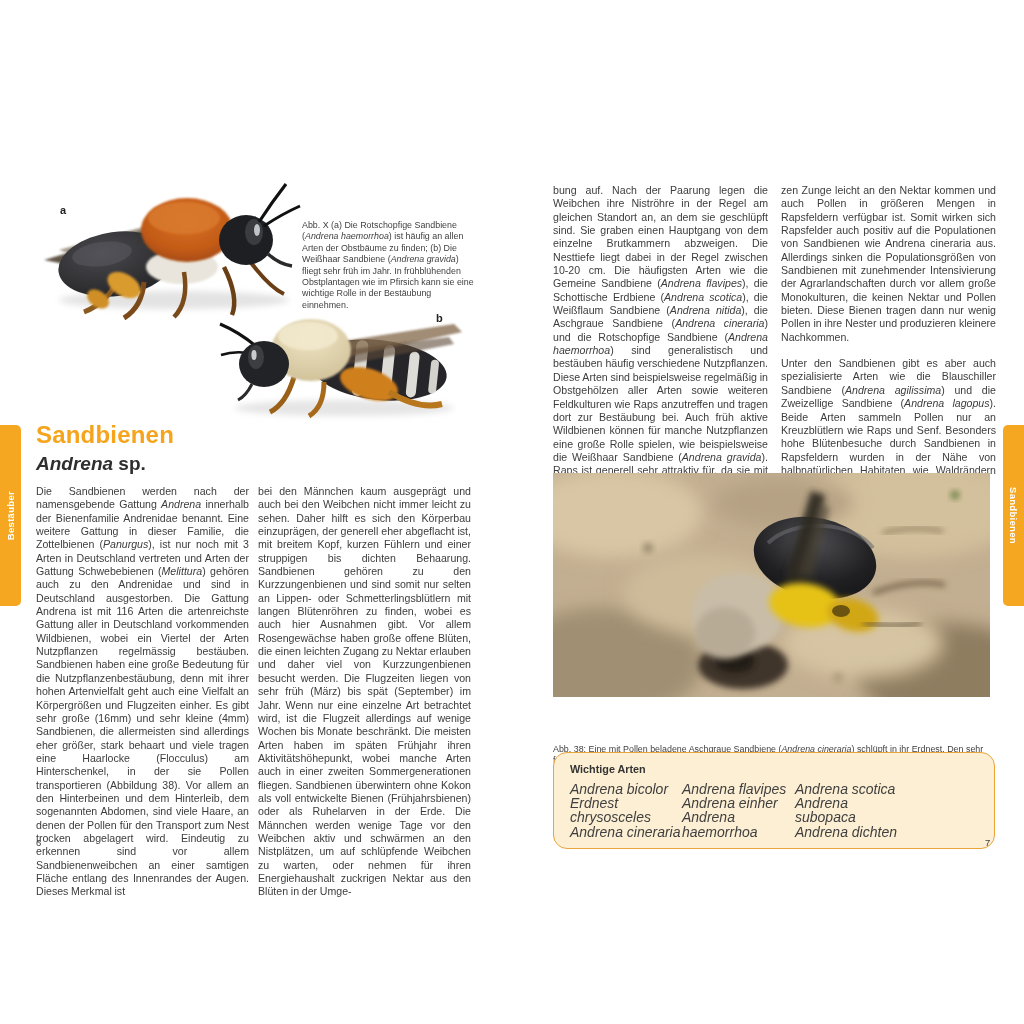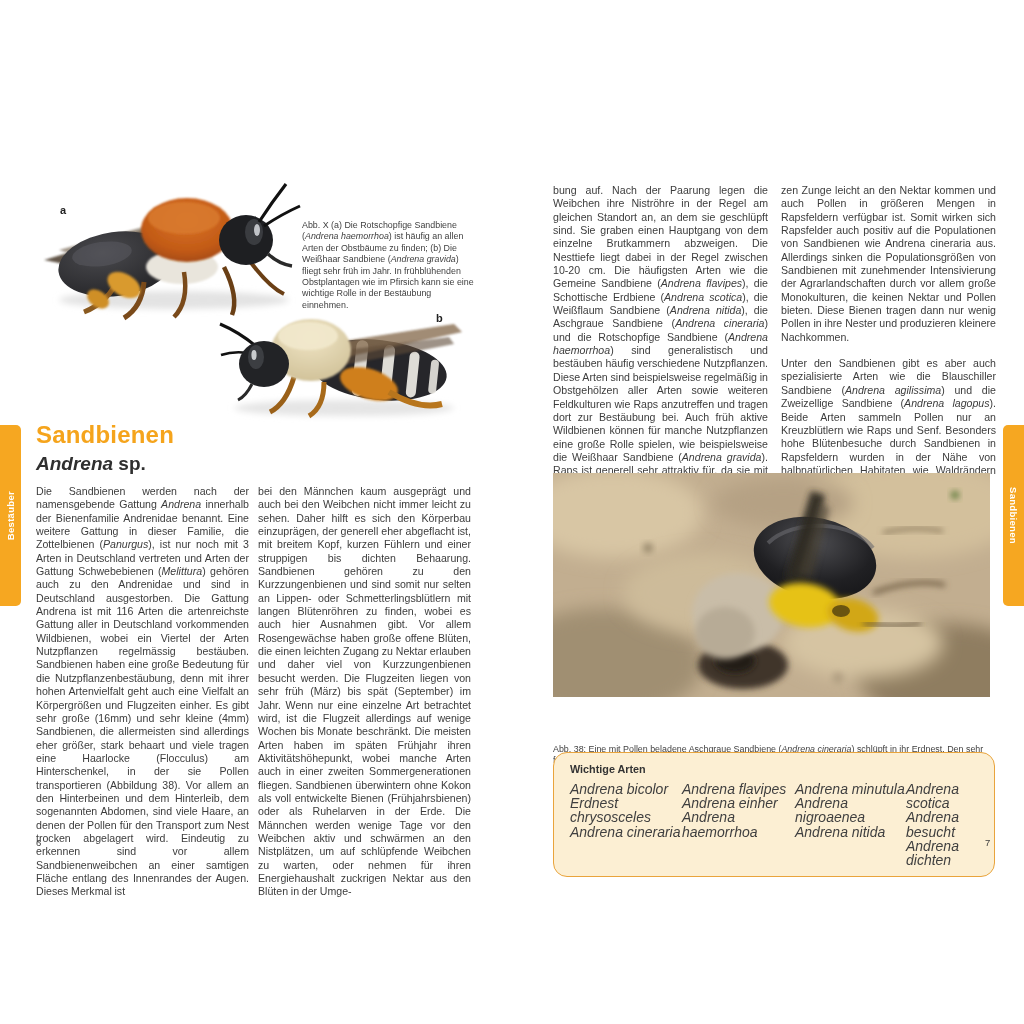--- a/index.html
+++ b/index.html
@@ -227,27 +227,22 @@
         <div>Andrena bicolor</div>
         <div>Erdnest chrysosceles</div>
         <div>Andrena cineraria</div>
       </div>
     <div class="species-col">
         <div>Andrena flavipes</div>
         <div>Andrena einher</div>
         <div>Andrena haemorrhoa</div>
       </div>
     <div class="species-col">
-        <div>Andrena minutula</div>
-        <div>Andrena nigroaenea</div>
-        <div>Andrena nitida</div>
-      </div>
-    <div class="species-col">
         <div>Andrena scotica</div>
-        <div>Andrena besucht</div>
+        <div>Andrena subopaca</div>
         <div>Andrena dichten</div>
       </div>
   </div>
 </div>
 
 <div class="abs pagenum" style="left:985px;top:837px;">7</div>
 
 <div class="abs tab tab-right" style="left:1003px;top:425px;">
   <span class="vtext">Sandbienen</span>
 </div>

